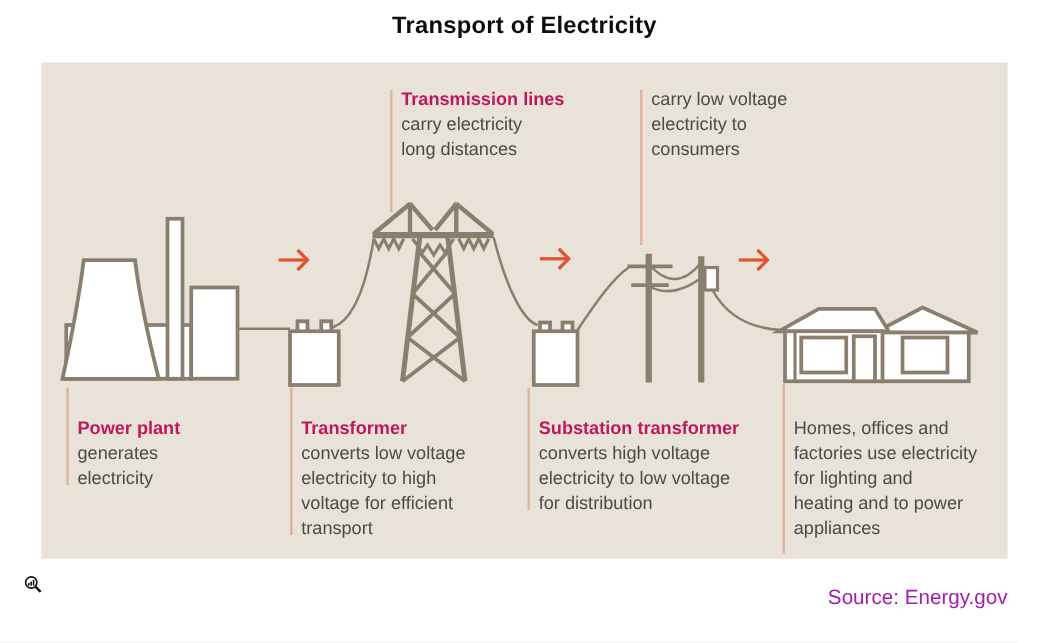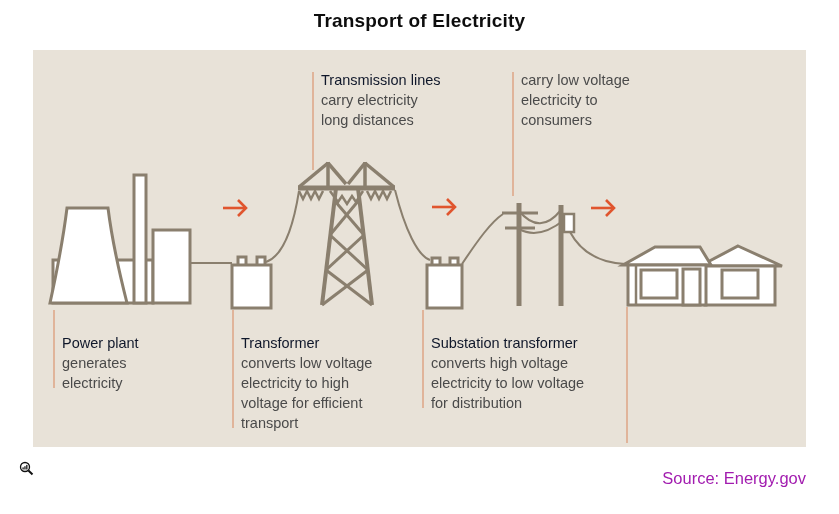--- a/index.html
+++ b/index.html
@@ -2,21 +2,21 @@
 <html><head>
 <meta charset="utf-8">
 <style>
   html,body{margin:0;padding:0;background:#ffffff;}
   body{width:839px;height:514px;position:relative;font-family:"Liberation Sans",sans-serif;overflow:hidden;}
   .title{position:absolute;top:10px;left:0;width:839px;text-align:center;
          font-size:19px;font-weight:bold;color:#0d0d0d;letter-spacing:0.2px;}
   .panel{position:absolute;left:33px;top:50px;width:773px;height:397px;background:#e8e2d8;}
   .panel svg{position:absolute;left:0;top:0;}
   .label{position:absolute;font-size:14.5px;line-height:20px;color:#4a4a4a;}
-  .label .t{font-weight:normal;color:#0f172a;}
+  .label .t{font-weight:bold;color:#be185d;}
   .footer-brand{position:absolute;left:18px;top:464px;font-size:21px;font-weight:bold;
                 color:#111111;letter-spacing:-0.3px;}
   .footer-brand .mag{position:relative;top:-7px;left:1px;}
   .footer-source{position:absolute;right:33px;top:469px;font-size:16.5px;color:#a21caf;}
 </style>
 </head>
 <body>
 
 <div class="title">Transport of Electricity</div>
 
@@ -148,20 +148,27 @@
     <div>electricity to high</div>
     <div>voltage for efficient</div>
     <div>transport</div>
   </div>
   <div class="label" style="left:398px;top:283px;width:190px;">
     <div class="t">Substation transformer</div>
     <div>converts high voltage</div>
     <div>electricity to low voltage</div>
     <div>for distribution</div>
   </div>
+  <div class="label" style="left:602px;top:283px;width:165px;">
+    <div>Homes, offices and</div>
+    <div>factories use electricity</div>
+    <div>for lighting and</div>
+    <div>heating and to power</div>
+    <div>appliances</div>
+  </div>
 </div>
 
 <div class="footer-brand">
   <span class="mag"><svg width="15" height="15" viewBox="0 0 20 20">
     <circle cx="8" cy="8" r="6" fill="none" stroke="#111111" stroke-width="1.8"></circle>
     <line x1="12.6" y1="12.6" x2="18" y2="18" stroke="#111111" stroke-width="2.6"></line>
     <rect x="4.6" y="8.5" width="1.7" height="2.8" fill="#111111"></rect>
     <rect x="7.1" y="7" width="1.7" height="4.3" fill="#111111"></rect>
     <rect x="9.6" y="5.2" width="1.7" height="6.1" fill="#111111"></rect>
   </svg></span>

